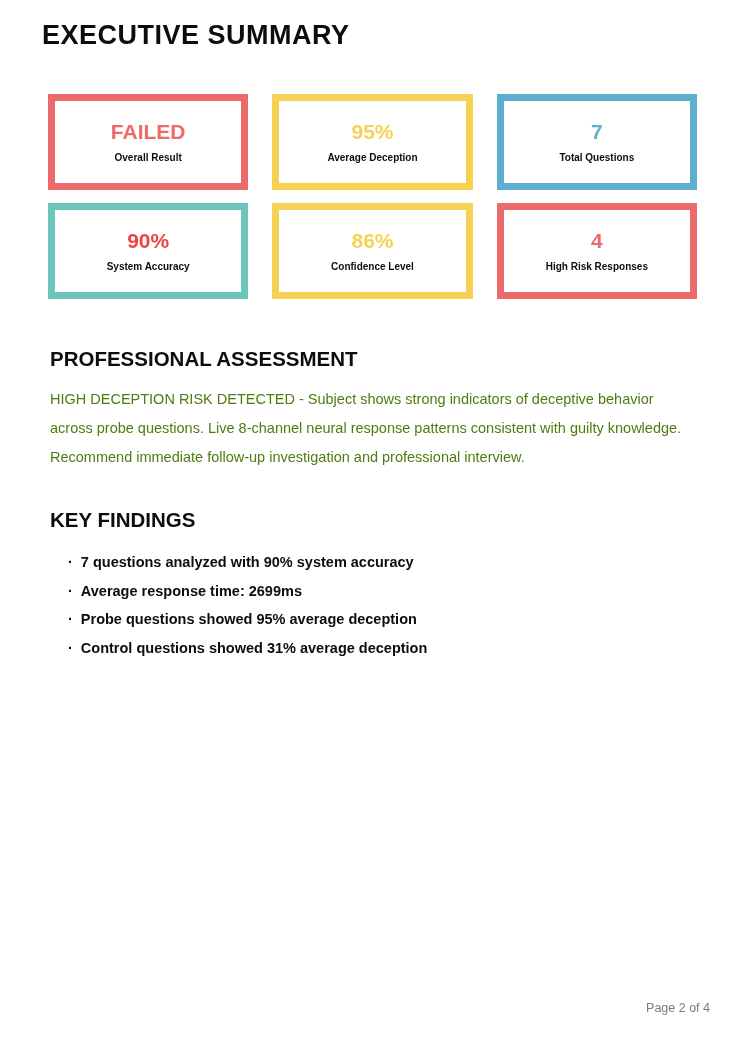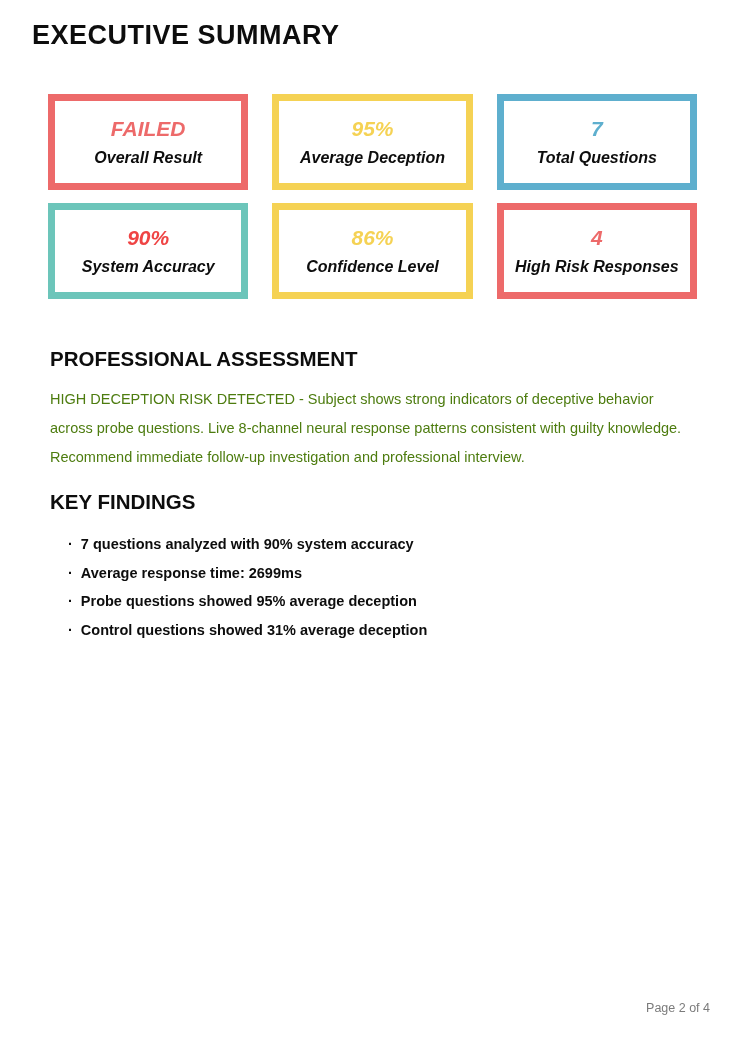--- a/index.html
+++ b/index.html
@@ -8,65 +8,64 @@
     width: 743px;
     height: 1044px;
     background: #ffffff;
     font-family: "Liberation Sans", sans-serif;
     color: #111111;
     overflow: hidden;
     box-sizing: border-box;
   }
   .doc-title {
     margin: 0;
-    padding: 20px 50px 0 32px;
+    padding: 20px 50px 0 42px;
     font-size: 27px;
     font-weight: 700;
     letter-spacing: 0.5px;
     color: #0d0d0d;
   }
   .metric-grid {
     margin: 43px 46px 16px 48px;
     display: grid;
     grid-template-columns: repeat(3, 1fr);
     gap: 13px 24px;
-    font-style: italic;
   }
   .metric-card {
     height: 96px;
     box-sizing: border-box;
     border: 7px solid #cccccc; 
     background: #ffffff;
     display: flex;
     flex-direction: column;
     align-items: center;
     justify-content: center;
     gap: 11px;
     text-align: center;
   }
   .metric-value {
     font-size: 21px;
     font-weight: 700;
     line-height: 1;
   }
   .metric-label {
-    font-size: 16px;
+    font-size: 10px;
     font-weight: 700;
     color: #0d0d0d;
     line-height: 1;
   }
   .section-heading {
     margin: 0;
     padding: 0 50px;
     font-size: 20.5px;
     font-weight: 700;
     color: #0d0d0d;
   }
   .heading-assessment { margin-top: 48px; }
-  .heading-findings { margin-top: 18px; }
+  .heading-findings { margin-top: 36px; }
   .assessment-body {
     margin: 14px 50px 0 50px;
     max-width: 648px;
     font-size: 14.5px;
     font-weight: 400;
     line-height: 29px;
     color: #4d7c0f;
   }
   .findings-list {
     margin: 16px 50px 0 50px;

